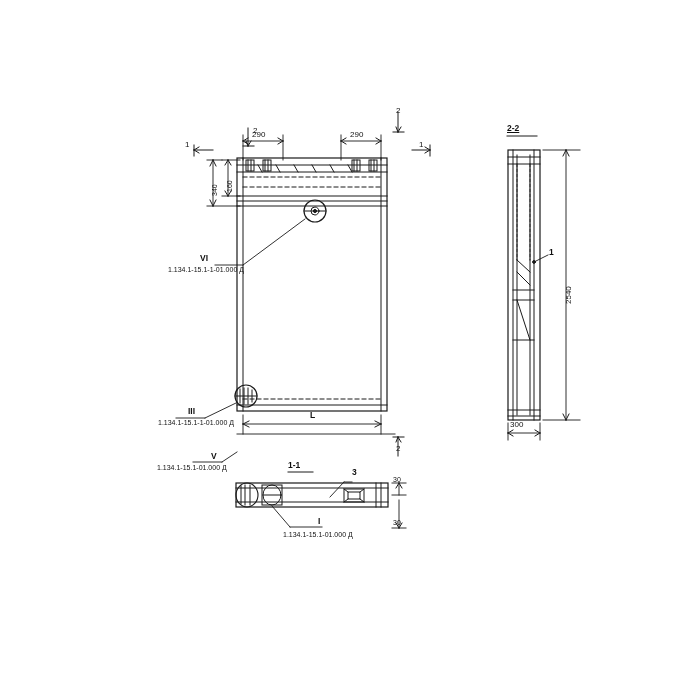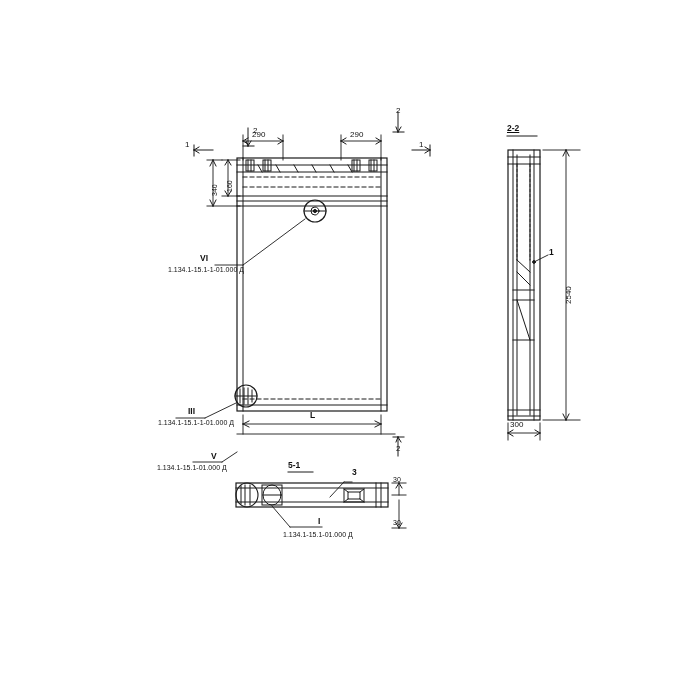--- a/index.html
+++ b/index.html
@@ -290,21 +290,21 @@
   <div class="lbl code" style="left:158px; top:419px;">1.134.1-15.1-1-01.000 Д</div>
 
   <div class="lbl mark" style="left:211px; top:452px;">V</div>
   <div class="lbl code" style="left:157px; top:464px;">1.134.1-15.1-01.000 Д</div>
 
   <div class="lbl mark" style="left:507px; top:124px;text-decoration:underline;">2-2</div>
   <div class="lbl rot90" style="left:564px; top:304px;">2540</div>
   <div class="lbl" style="left:510px; top:420px;">300</div>
   <div class="lbl mark" style="left:549px; top:248px;">1</div>
 
-  <div class="lbl mark" style="left:288px; top:461px;">5-1</div>
+  <div class="lbl mark" style="left:288px; top:461px;">1-1</div>
   <div class="lbl mark" style="left:352px; top:468px;">3</div>
   <div class="lbl small" style="left:393px; top:476px;">30</div>
   <div class="lbl small" style="left:393px; top:519px;">30</div>
 
   <div class="lbl mark" style="left:318px; top:517px;">I</div>
   <div class="lbl code" style="left:283px; top:531px;">1.134.1-15.1-01.000 Д</div>
 
 </div>
 
 </body></html>

